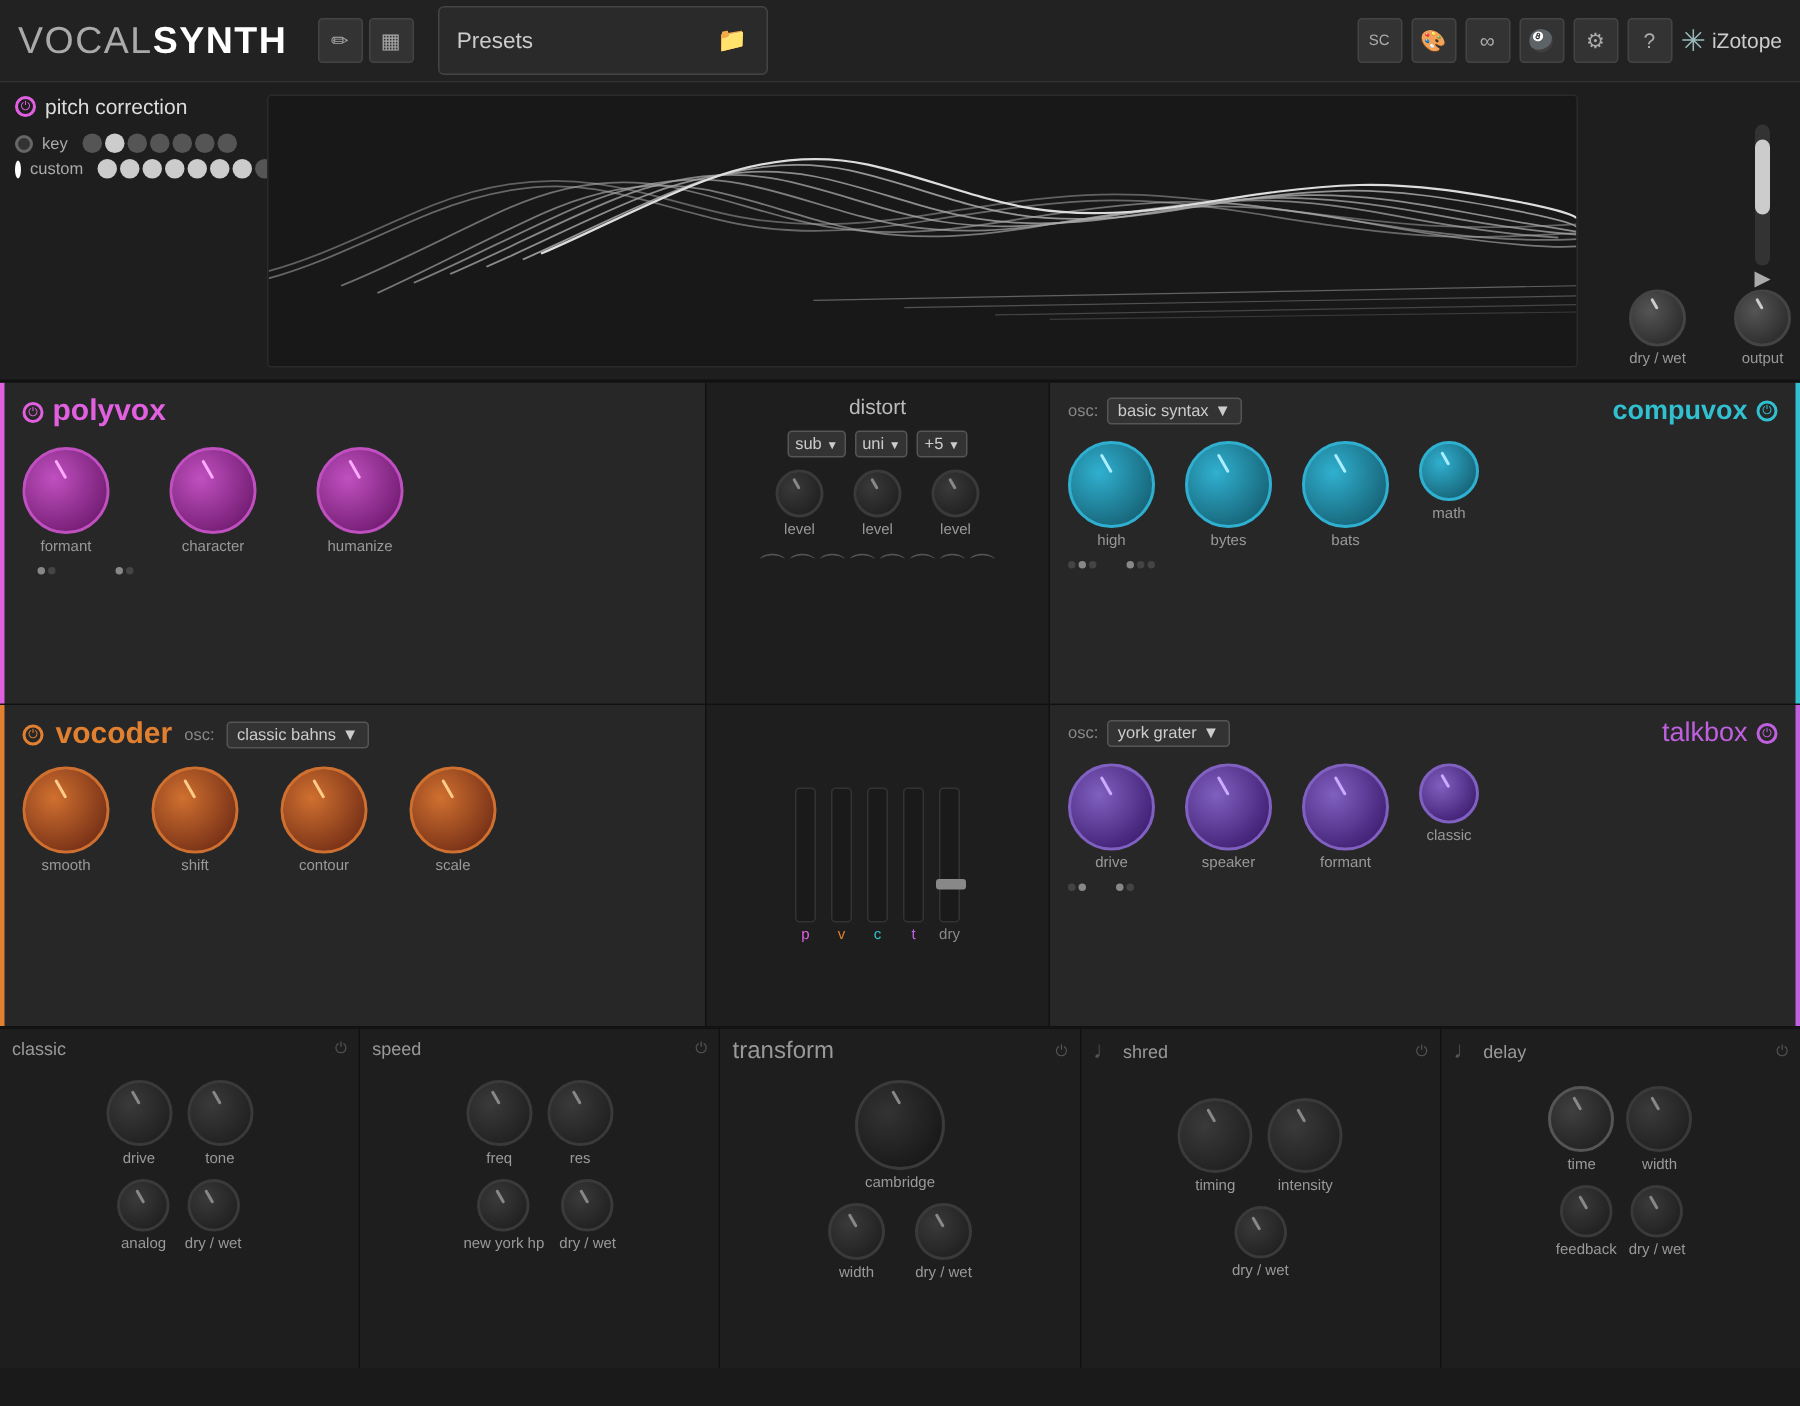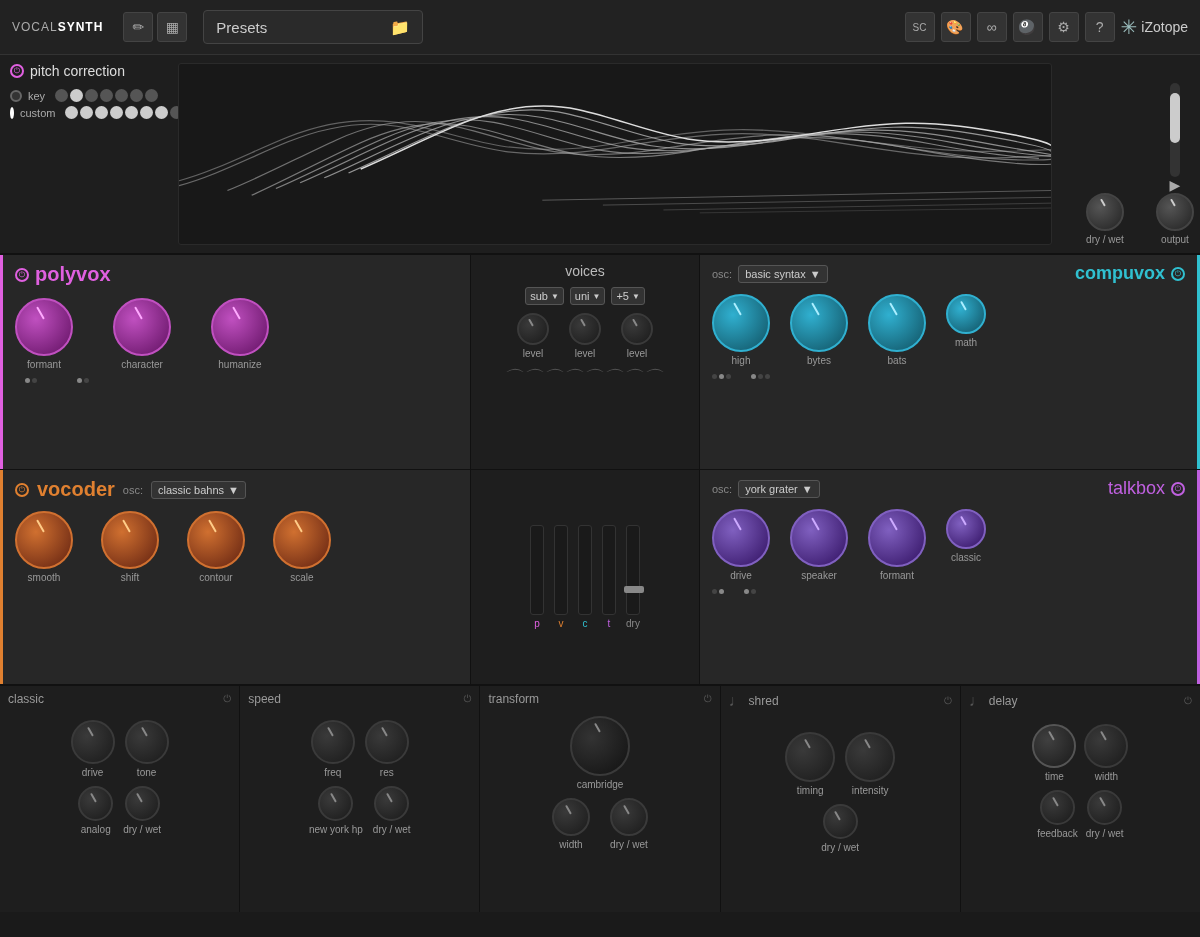--- a/index.html
+++ b/index.html
@@ -17,21 +17,21 @@
     .header {
       background: #222;
       height: 55px;
       display: flex;
       align-items: center;
       padding: 0 12px;
       border-bottom: 1px solid #333;
       gap: 10px;
     }
     .header-title {
-      font-size: 12px;
+      font-size: 25px;
       font-weight: bold;
       letter-spacing: 1px;
       color: #ddd;
       margin-right: 10px;
     }
     .header-title span { color: #fff; font-weight: 900; }
     .header-title .thin { font-weight: 300; color: #aaa; }
     .header-icons {
       display: flex;
       gap: 4px;
@@ -46,21 +46,21 @@
       align-items: center;
       justify-content: center;
       cursor: pointer;
       color: #aaa;
       font-size: 14px;
     }
     .presets-bar {
       background: #2a2a2a;
       border: 1px solid #444;
       border-radius: 4px;
-      height: 34px;
+      height: 46px;
       display: flex;
       align-items: center;
       padding: 0 12px;
       min-width: 220px;
       color: #ccc;
       font-size: 15px;
       gap: 8px;
       margin: 0 6px;
     }
     .header-right {
@@ -451,21 +451,21 @@
             <div class="indicator-dot"></div>
           </div>
           <div class="indicator-dots">
             <div class="indicator-dot active"></div>
             <div class="indicator-dot"></div>
           </div>
         </div>
       </div>
 
       <div style="width:230px; background:#1e1e1e; border-right:1px solid #111; border-left:1px solid #111; padding:8px 12px; display:flex; flex-direction:column; align-items:center;">
-        <div style="color:#bbb; font-size:14px; margin-bottom:8px;">voices</div>
+        <div style="color:#bbb; font-size:14px; margin-bottom:8px;">distort</div>
         <div style="display:flex; gap:6px; margin-bottom:8px;">
           <div class="voices-dropdown">
             <span>sub</span>
             <span class="dropdown-arrow">▼</span>
           </div>
           <div class="voices-dropdown">
             <span>uni</span>
             <span class="dropdown-arrow">▼</span>
           </div>
           <div class="voices-dropdown">
@@ -711,21 +711,21 @@
         </div>
         <div class="knob-container">
           <div class="knob dark" style="width:35px;height:35px;"></div>
           <span class="knob-label">dry / wet</span>
         </div>
       </div>
     </div>
 
     <div style="flex:1; border-right:1px solid #111; padding:6px 8px; display:flex; flex-direction:column; align-items:center;">
       <div class="effect-title-row" style="width:100%;">
-        <span style="color:#999; font-size:12px;">transform</span>
+        <span style="color:#999; font-size:16px;">transform</span>
         <span class="power-small">⏻</span>
       </div>
 
       <div class="knob-container" style="margin-top:4px;">
         <div class="knob dark" style="width:60px;height:60px; background:radial-gradient(circle at 35% 35%, #333, #111);"></div>
         <span class="knob-label">cambridge</span>
       </div>
       <div style="display:flex; gap:20px; margin-top:8px;">
         <div class="knob-container">
           <div class="knob dark" style="width:38px;height:38px;"></div>

